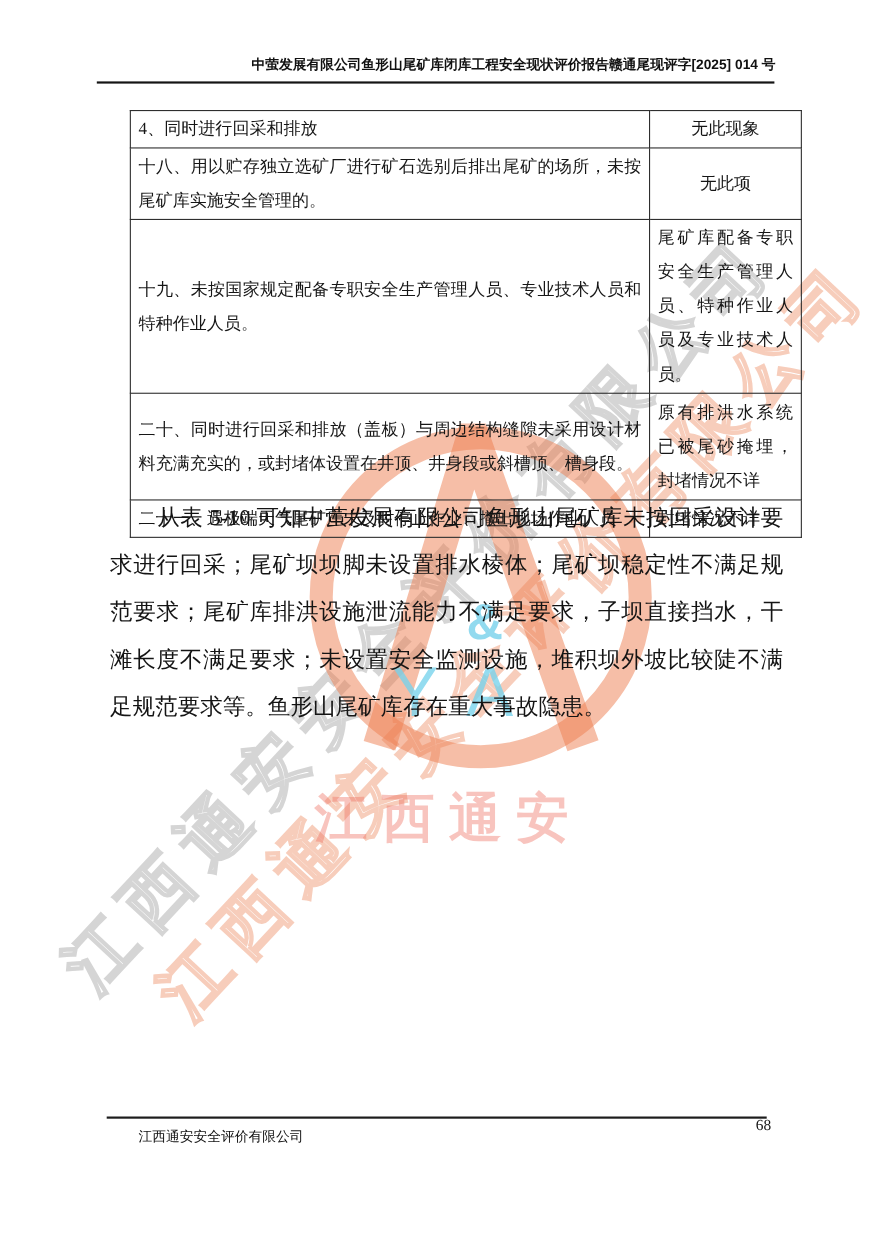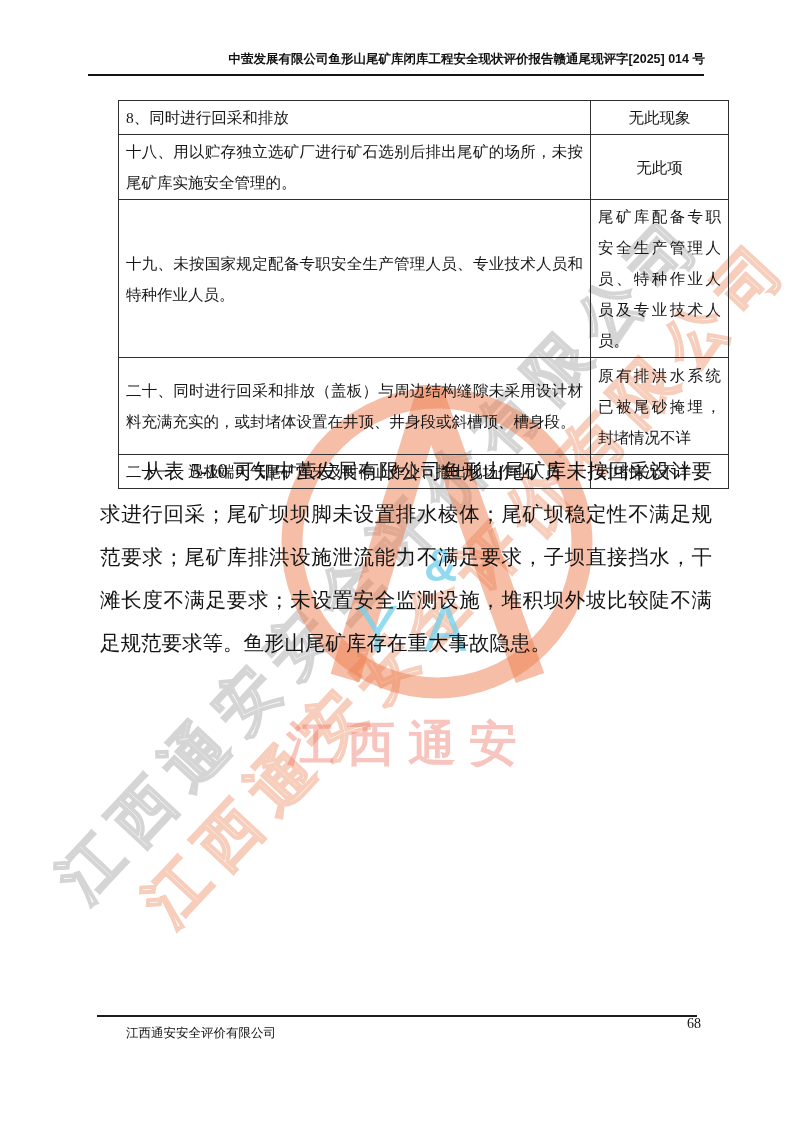--- a/index.html
+++ b/index.html
@@ -131,21 +131,21 @@
 
     <div class="hdr-row">
       <span>中萤发展有限公司鱼形山尾矿库闭库工程安全现状评价报告</span>
       <span>赣通尾现评字[2025] 014 号</span>
     </div>
     <div class="hdr-rule"></div>
 
     <table class="comp">
       <tbody>
         <tr class="r0">
-          <td class="c-item">8、同时进行回采和排放</td>
+          <td class="c-item">4、同时进行回采和排放</td>
           <td class="c-res res-center">无此现象</td>
         </tr>
         <tr class="r1">
           <td class="c-item">十八、用以贮存独立选矿厂进行矿石选别后排出尾矿的场所，未按尾矿库实施安全管理的。</td>
           <td class="c-res res-center">无此项</td>
         </tr>
         <tr class="r2">
           <td class="c-item">十九、未按国家规定配备专职安全生产管理人员、专业技术人员和特种作业人员。</td>
           <td class="c-res res-left">尾矿库配备专职安全生产管理人员、特种作业人员及专业技术人员。</td>
         </tr>

